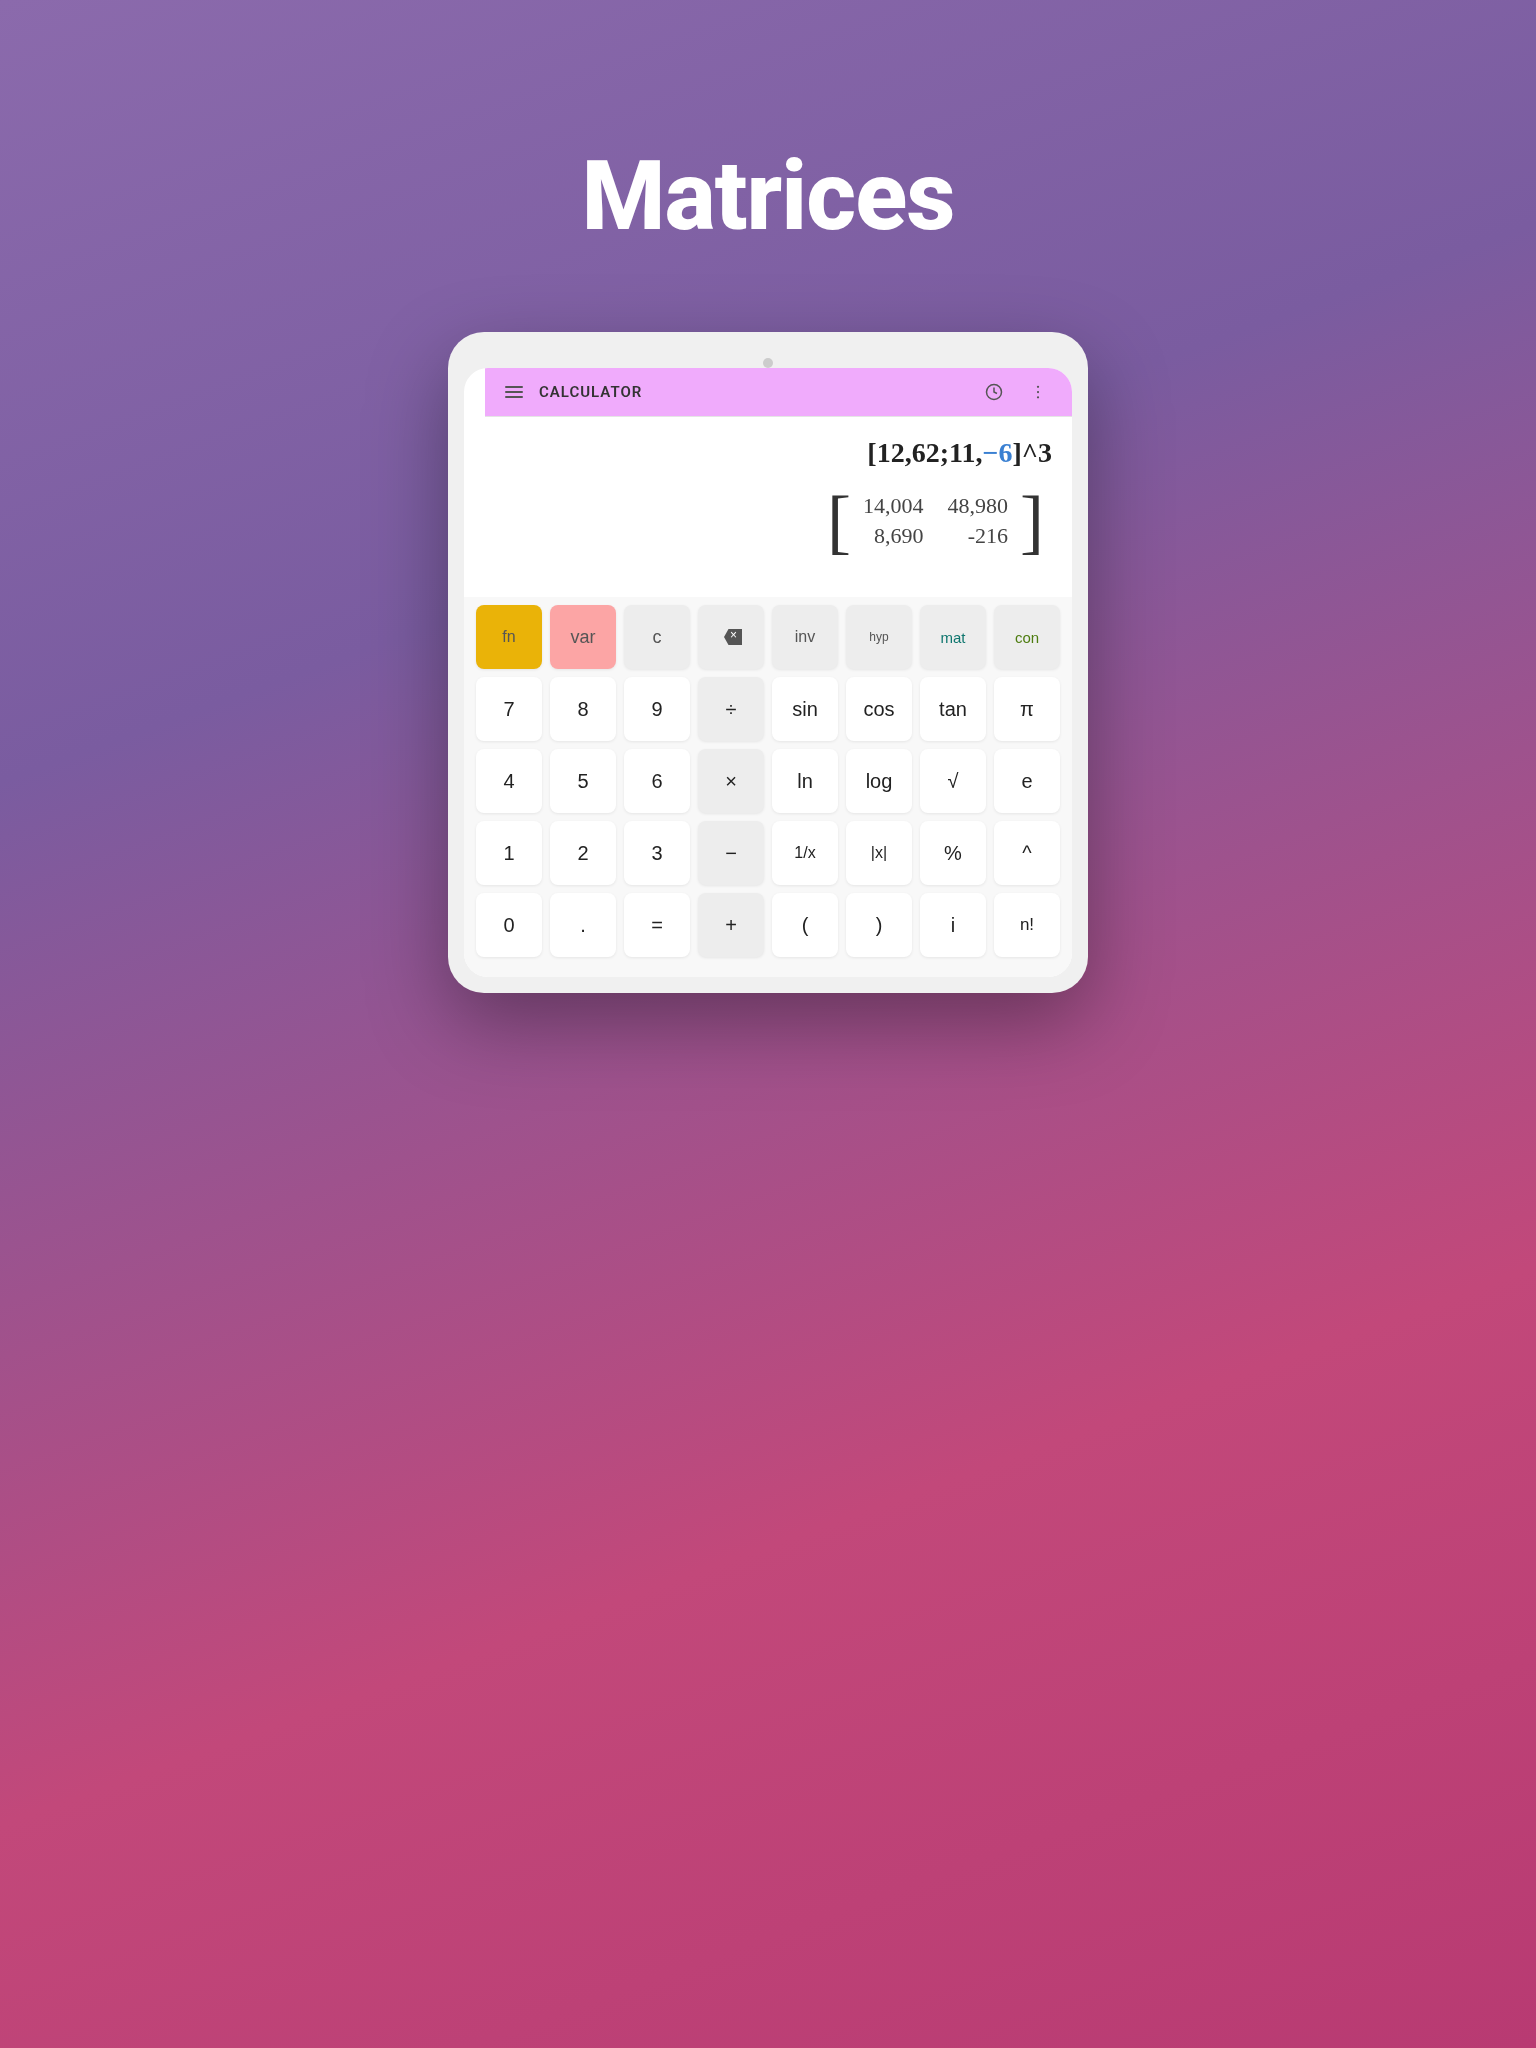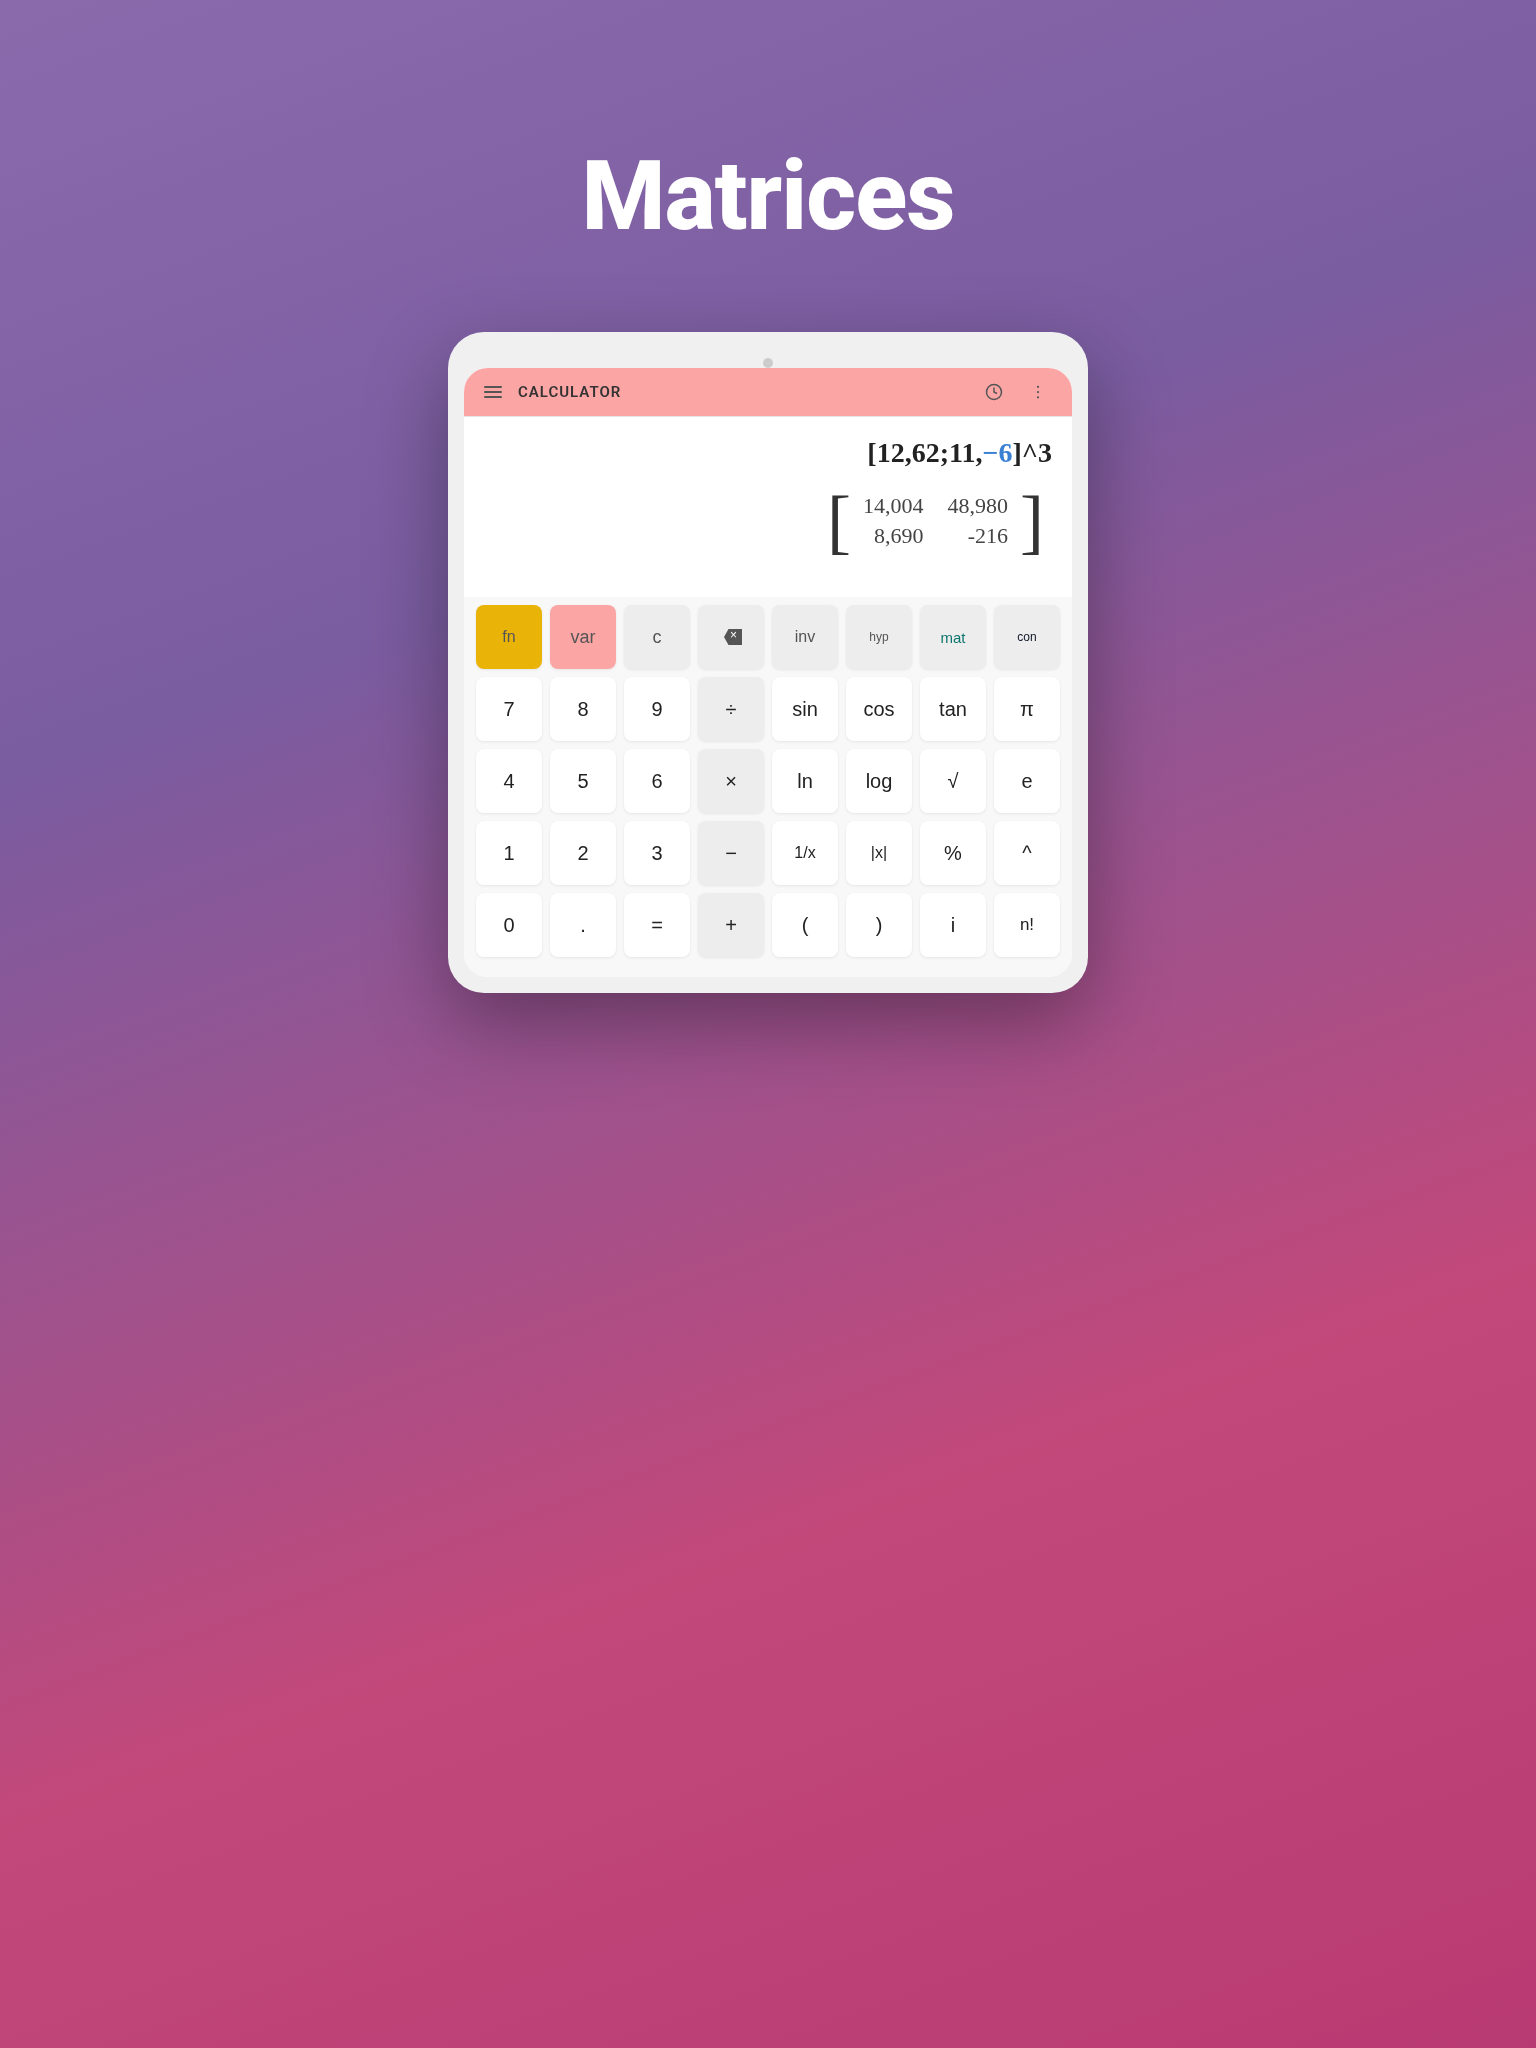--- a/index.html
+++ b/index.html
@@ -92,22 +92,23 @@
       background: #000;
       border-radius: 0 1px 1px 0;
     }
 
     
     .toolbar {
       display: flex;
       justify-content: space-between;
       align-items: center;
       padding: 10px 20px;
-      background: #fca5a5;
+      background: #f0abfc;
       border-bottom: 1px solid #e5e5e5;
+      margin-left: 21px;
     }
 
     .toolbar-left { display: flex; gap: 16px; align-items: center; }
     .toolbar-title { font-size: 15px; font-weight: 600; letter-spacing: 1px; color: #333; }
     .toolbar-right { display: flex; gap: 16px; align-items: center; }
 
     .hamburger-icon { display: flex; flex-direction: column; gap: 3px; cursor: pointer; }
     .hamburger-icon span { width: 18px; height: 2px; background: #555; border-radius: 1px; }
 
     .icon-btn {
@@ -200,21 +201,21 @@
       transition: background 0.1s;
     }
 
     .key-fn { background: #eab308; color: #555; font-size: 16px; }
     .key-var { background: #fca5a5; color: #555; font-size: 18px; }
     .key-c { background: #ededed; color: #555; font-size: 18px; }
     .key-del { background: #ededed; }
     .key-inv { background: #ededed; color: #555; font-size: 16px; }
     .key-hyp { background: #ededed; color: #555; font-size: 12px; }
     .key-mat { background: #ededed; color: #0f766e; font-size: 15px; }
-    .key-con { background: #ededed; color: #0f172a; font-size: 12px; }
+    .key-con { background: #ededed; color: #4d7c0f; font-size: 15px; }
 
     .key-operator { background: #ededed; }
 
     .del-icon {
       width: 22px;
       height: 16px;
       position: relative;
     }
 
     .del-icon::before {

